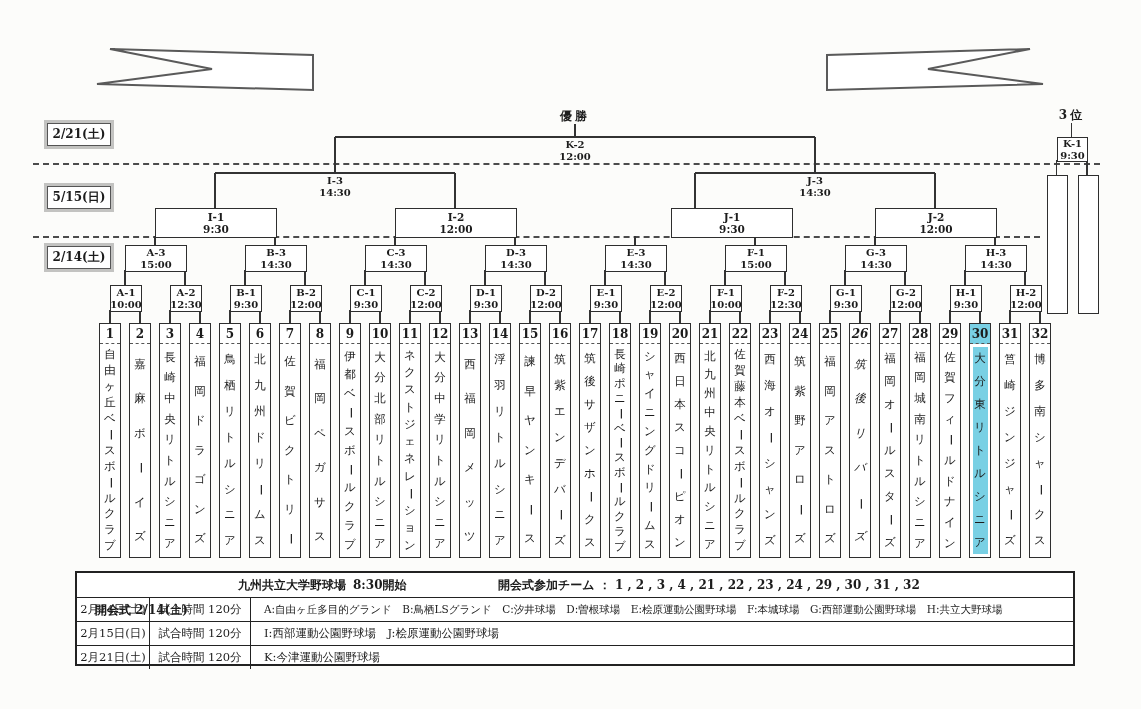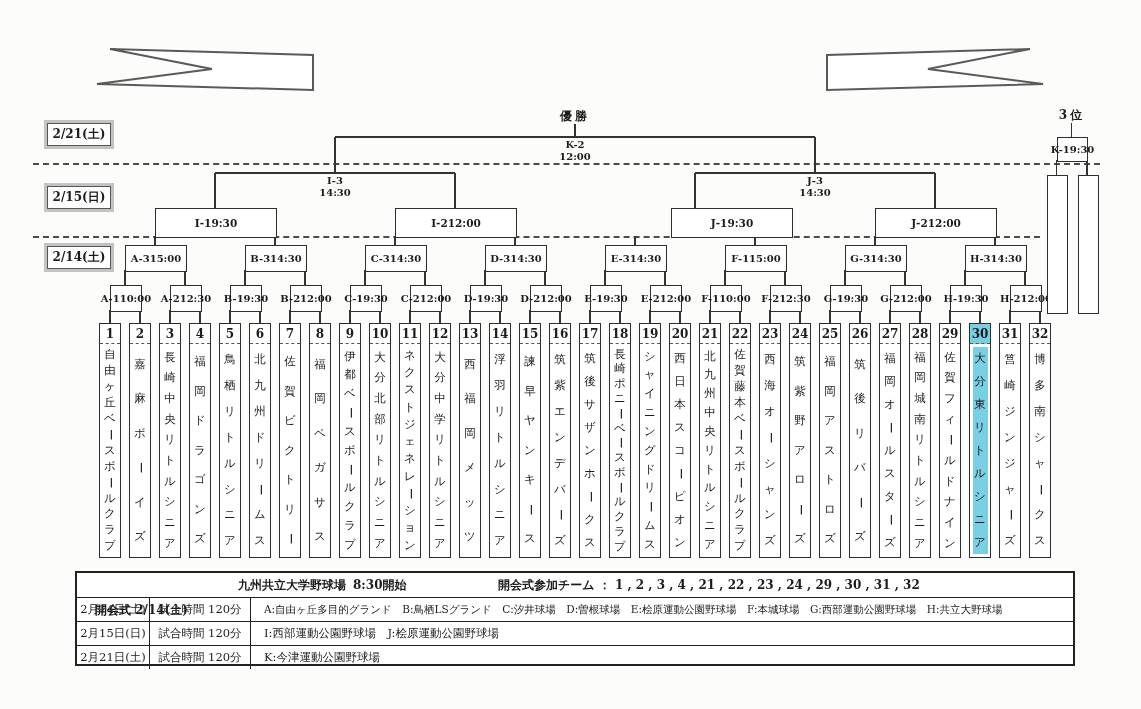--- a/index.html
+++ b/index.html
@@ -12,21 +12,21 @@
   
   #title-box{position:absolute;left:237px;top:57px;width:661px;height:36px;background:#fff;
              border:2px solid #4a4a4a;border-radius:6px;box-shadow:0 1px 0 #aaa;
              display:flex;align-items:center;justify-content:center;}
   #title-box .t{font-size:19px;font-weight:bold;letter-spacing:2px;}
   
   .datebox{position:absolute;left:47px;width:62px;height:21px;background:#fff;
            border:1px solid #555;outline:3px solid #c3c3c1;display:flex;align-items:center;
            justify-content:center;font-size:12px;font-weight:600;}
   
-  .mbox{position:absolute;background:#fff;border:1.5px solid #2e2e2e;display:flex;flex-direction:row;
+  .mbox{position:absolute;background:#fff;border:1.5px solid #2e2e2e;display:flex;flex-direction:column;
         align-items:center;justify-content:center;line-height:1.15;z-index:3;}
   .mbox .mid,.mbox .mtime{font-size:10px;font-weight:600;white-space:nowrap;}
   .mfree{position:absolute;display:flex;flex-direction:column;align-items:center;line-height:1.2;z-index:3;}
   .mfree .mid,.mfree .mtime{font-size:10px;font-weight:600;white-space:nowrap;}
   .toplabel{position:absolute;font-size:12px;font-weight:bold;letter-spacing:3px;text-align:center;z-index:3;}
   
   .team{position:absolute;width:22px;background:#fff;border:1.5px solid #2e2e2e;display:flex;
         flex-direction:column;z-index:3;box-sizing:border-box;}
   .tnum{height:19px;border-bottom:1.5px dashed #555;display:flex;align-items:center;justify-content:center;
         font-size:12px;font-weight:bold;flex:0 0 auto;}
@@ -49,21 +49,21 @@
 <body>
 
 <div id="page">
 
   <svg class="abs" style="left:0;top:0;width:1141px;height:110px;z-index:1;" viewBox="0 0 1141 110">
     <polygon points="110,49 313,55 313,90 97,84 212,69" fill="#ffffff" stroke="#5a5a5a" stroke-width="2"></polygon>
     <polygon points="1030,49 827,55 827,90 1043,84 928,69" fill="#ffffff" stroke="#5a5a5a" stroke-width="2"></polygon>
   </svg>
 
   <div class="datebox" style="top:123px;">2/21(土)</div>
-  <div class="datebox" style="top:186px;">2/15(日)</div>
+  <div class="datebox" style="top:186px;">5/15(日)</div>
   <div class="datebox" style="top:246px;">2/14(土)</div>
 
   <div class="dashline" style="left:33px;top:163px;width:1067px;"></div>
   <div class="dashline" style="left:33px;top:236px;width:1007px;"></div>
 
   <div class="toplabel" style="left:545px;top:108px;width:60px;">優勝</div>
   <div class="toplabel" style="left:1042px;top:107px;width:60px;">3位</div>
 
   <div id="bracket" class="abs" style="left:0;top:0;width:1141px;height:709px;">
       <div class="team" style="left: 99px; top: 323px; height: 235px;">
@@ -460,21 +460,21 @@
             <span>福</span>
             <span>岡</span>
             <span>ア</span>
             <span>ス</span>
             <span>ト</span>
             <span>ロ</span>
             <span>ズ</span>
           </div>
         </div>
       </div>
-      <div class="team" style="left: 849px; top: 323px; height: 235px;">
+      <div class="team" style="left: 849px; top: 323px; height: 235px; font-style: italic;">
         <div class="tnum">26</div>
         <div class="tnamewrap">
           <div class="tname">
             <span>筑</span>
             <span>後</span>
             <span>リ</span>
             <span>バ</span>
             <span class="rot">ー</span>
             <span>ズ</span>
           </div>

